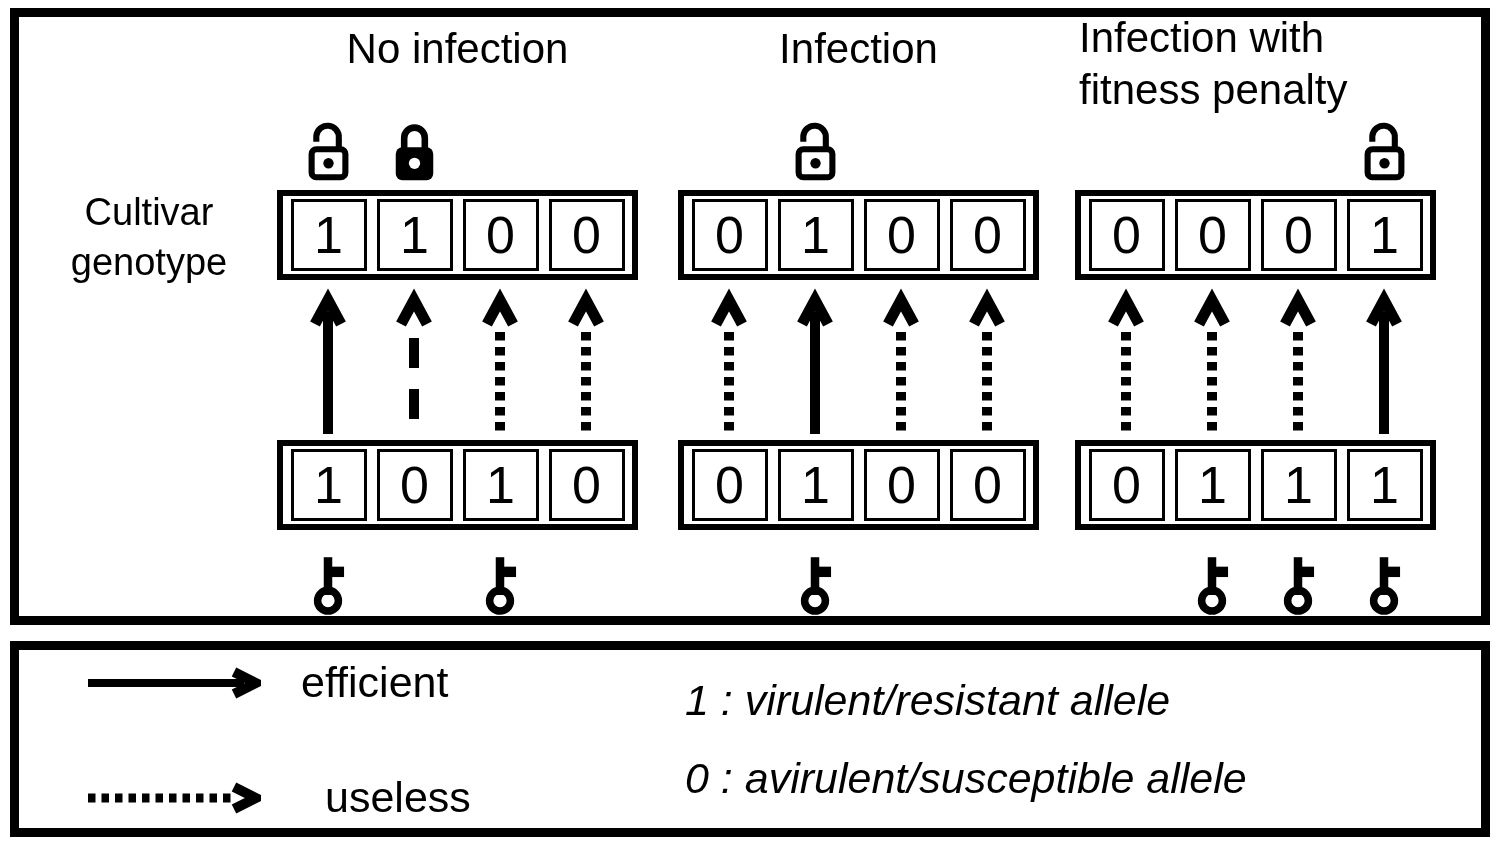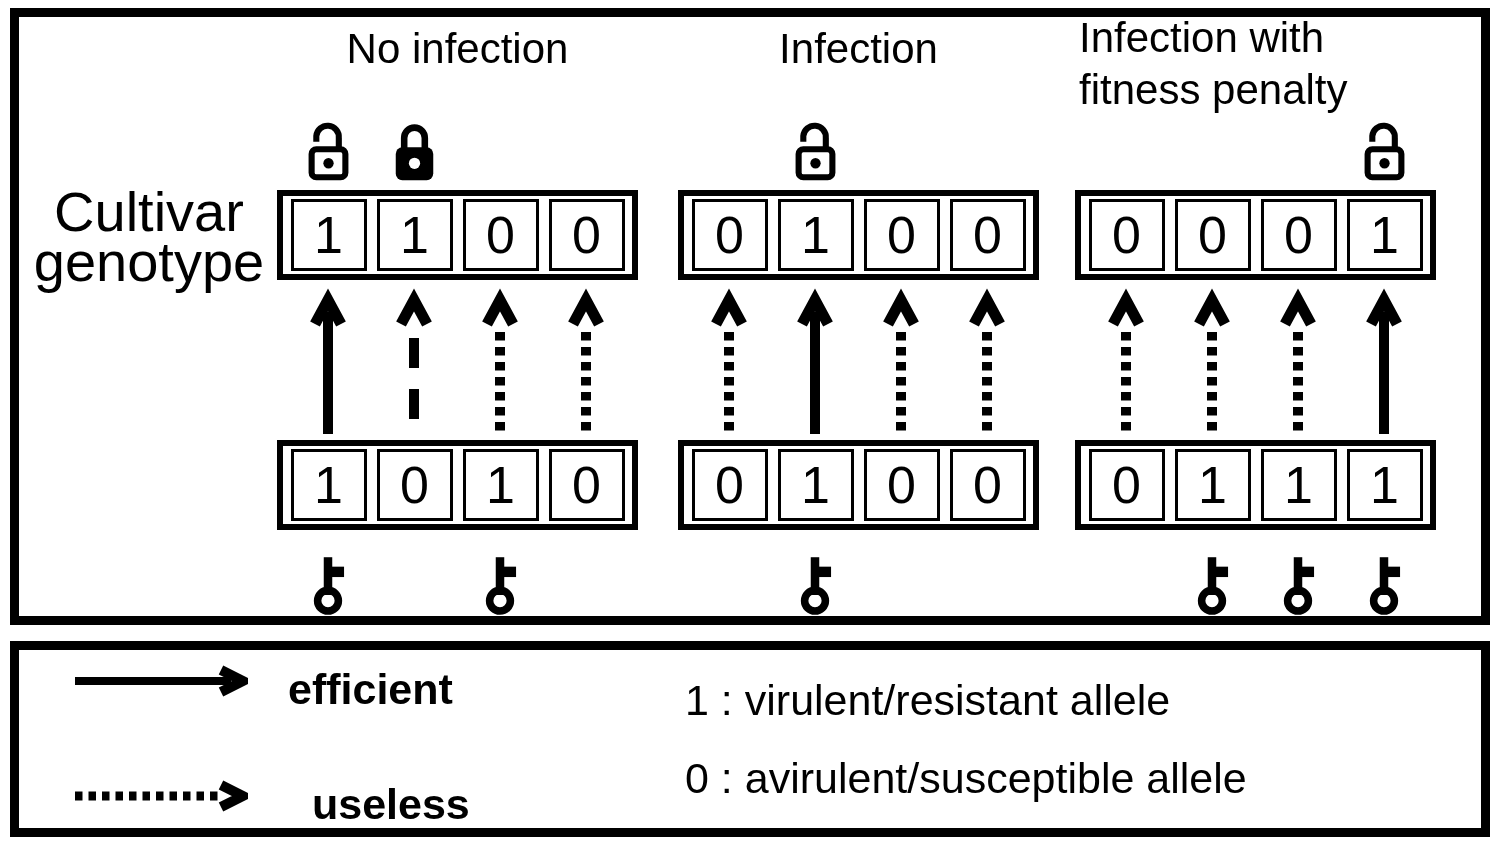--- a/index.html
+++ b/index.html
@@ -13,21 +13,21 @@
   .main-box {
     position:absolute; left:10px; top:8px; width:1480px; height:617px;
     border:9px solid var(--fg); box-sizing:border-box; background:var(--bg);
   }
   .legend-box {
     position:absolute; left:10px; top:641px; width:1480px; height:196px;
     border:9px solid var(--fg); box-sizing:border-box; background:var(--bg);
   }
   .row-label {
     position:absolute; left:18px; width:262px; text-align:center;
-    font-size:56px; line-height:50px; white-space:pre-line;
+    font-size:38px; line-height:50px; white-space:pre-line;
   }
   .row-label.cultivar { top:187px; }
   .row-label.pathogen { top:437px; }
 
   .panel { position:absolute; top:0; width:361px; height:494px; }
   .panel-title {
     position:absolute; top:24px; left:0; width:100%; text-align:center;
     font-size:42px; line-height:50px; white-space:pre-line;
   }
   .panel-title.left { text-align:left; top:12px; left:4px; line-height:52px; }
@@ -48,26 +48,26 @@
     position:absolute; left:0; width:361px; padding:0 13px;
     display:flex; gap:10px; box-sizing:border-box;
   }
   .icon-row .slot { width:76px; display:flex; justify-content:center; }
   .lock-row  { top:118px; height:64px; }
   .lock-row .slot { align-items:flex-end; }
   .arrow-row { top:288px; height:149px; }
   .key-row   { top:553px; height:62px; }
   .key-row .slot { align-items:flex-start; padding-top:4px; box-sizing:border-box; }
 
-  .legend-item { position:absolute; left:73px; height:40px; display:flex; align-items:flex-start;font-weight:bold; }
+  .legend-item { position:absolute; left:86px; height:40px; display:flex; align-items:flex-end; }
   .legend-item .legend-label { margin-left:40px; font-size:43px; line-height:43px; padding-top:4px; }
   .legend-item.efficient   { top:664px; }
   .legend-item.inefficient { top:721px; }
   .legend-item.useless     { top:779px;gap:24px; }
-  .allele-line { position:absolute; left:685px; font-size:43px; }
+  .allele-line { position:absolute; left:685px; font-size:43px;font-style:italic; }
   .allele-line.one  { top:676px; }
   .allele-line.zero { top:754px; }
 </style>
 </head>
 <body>
 
 <div class="stage">
 
   <div class="main-box"></div>
   <div class="legend-box"></div>

